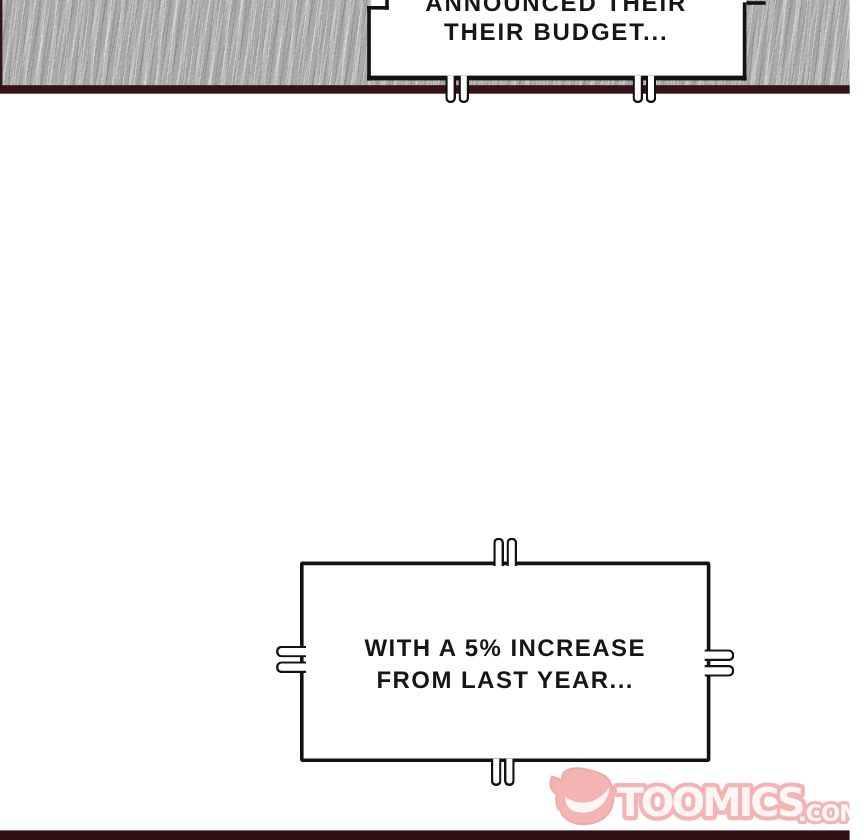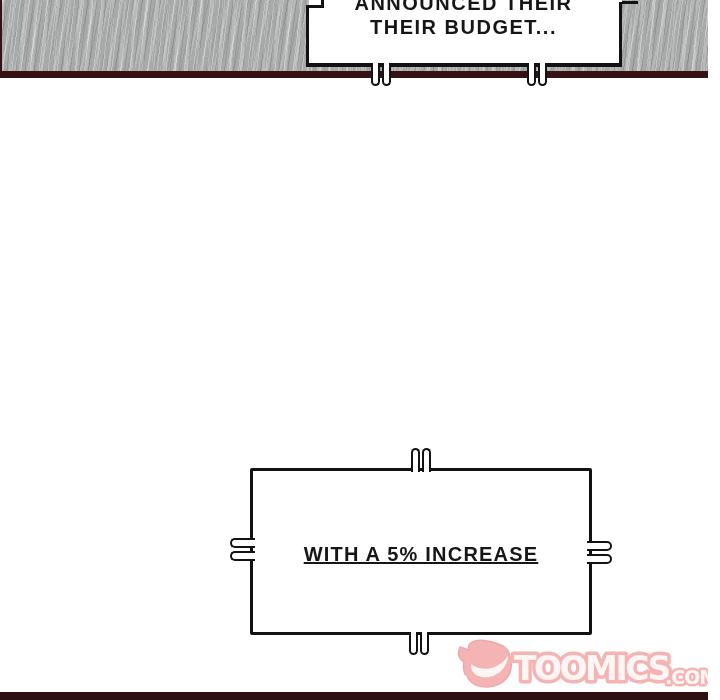--- a/index.html
+++ b/index.html
@@ -57,21 +57,21 @@
   
   #bottom-bubble{
     position:absolute;left:250px;top:468px;width:342px;height:167px;
     box-sizing:border-box;border:3.5px solid #121212;border-radius:2px;
     background:#ffffff;z-index:2;
     display:flex;align-items:center;justify-content:center;
   }
   #bb-text{
     text-align:center;position:relative;top:2px;
     font-size:20px;font-weight:700;letter-spacing:1.2px;
-    line-height:26px;color:#161616;text-decoration:underline;
+    line-height:26px;color:#161616;
   }
   
   #watermark{position:absolute;left:456px;top:637px;z-index:4;opacity:.8;}
   
   #footer-bar{position:absolute;left:0;top:692px;width:720px;height:8px;background:#2e1013;z-index:6;}
 </style>
 </head>
 <body>
 
 <div id="comic">
@@ -95,20 +95,21 @@
       <div class="prong down"></div>
   </div>
   <div id="tb-mark-b" class="mark h">
     <div class="prong down"></div>
       <div class="prong down"></div>
   </div>
 
   <div id="bottom-bubble">
     <div id="bb-text">
       <div>WITH A 5% INCREASE</div>
+      <div>FROM LAST YEAR...</div>
     </div>
   </div>
   <div id="bb-mark-top" class="mark h">
     <div class="prong up"></div>
       <div class="prong up"></div>
   </div>
   <div id="bb-mark-bottom" class="mark h">
     <div class="prong down"></div>
       <div class="prong down"></div>
   </div>

